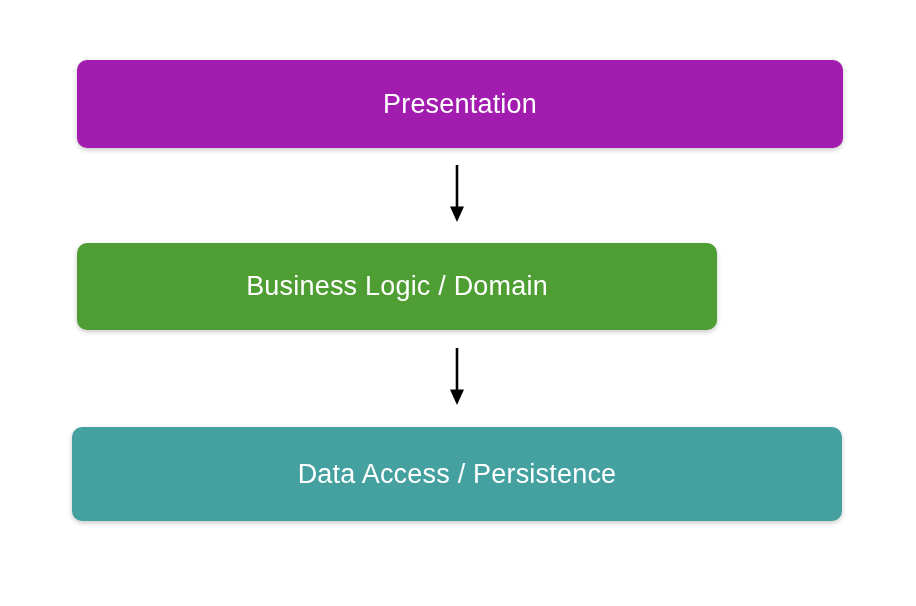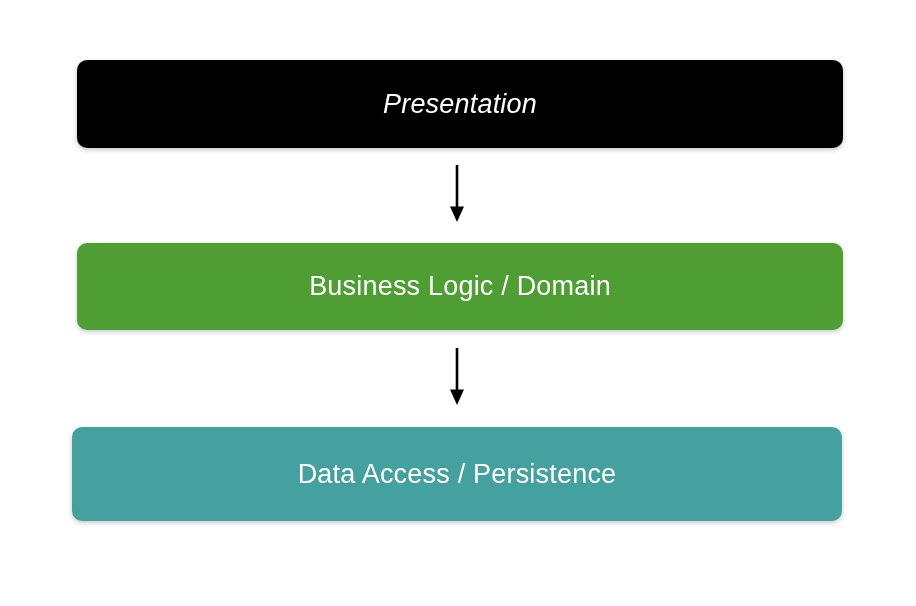--- a/index.html
+++ b/index.html
@@ -25,37 +25,37 @@
   }
   .layer-label {
     color: #ffffff;
     font-size: 27px;
     font-weight: 400;
     letter-spacing: 0.2px;
     text-align: center;
     white-space: nowrap;
   }
   .box-presentation { left: 77px;  top: 60px;  width: 766px; height: 88px; }
-  .box-business     { left: 77px;  top: 243px; width: 766px; height: 87px; }
+  .box-business     { left: 77px;  top: 243px; width: 640px; height: 87px; }
   .box-data         { left: 72px;  top: 427px; width: 770px; height: 94px; }
   .arrow {
     position: absolute;
     width: 18px;
     height: 58px;
     left: 448px;
   }
   .arrow-1 { top: 164px; }
   .arrow-2 { top: 347px; }
 </style>
 </head>
 <body>
 
 <div class="canvas">
 
-  <div class="layer-box box-presentation" style="background-color: #000000; font-style: italic;">
+  <div class="layer-box box-presentation" style="background-color: #a21caf;">
     <span class="layer-label">Presentation</span>
   </div>
 
   <svg class="arrow arrow-1" viewBox="0 0 18 58">
     <line x1="9" y1="1" x2="9" y2="43" stroke="#000000" stroke-width="2.6"></line>
     <path d="M9 58 L2 42.5 L16 42.5 Z" fill="#000000"></path>
   </svg>
 
   <div class="layer-box box-business" style="background-color: rgb(78, 158, 52);">
     <span class="layer-label">Business Logic / Domain</span>

